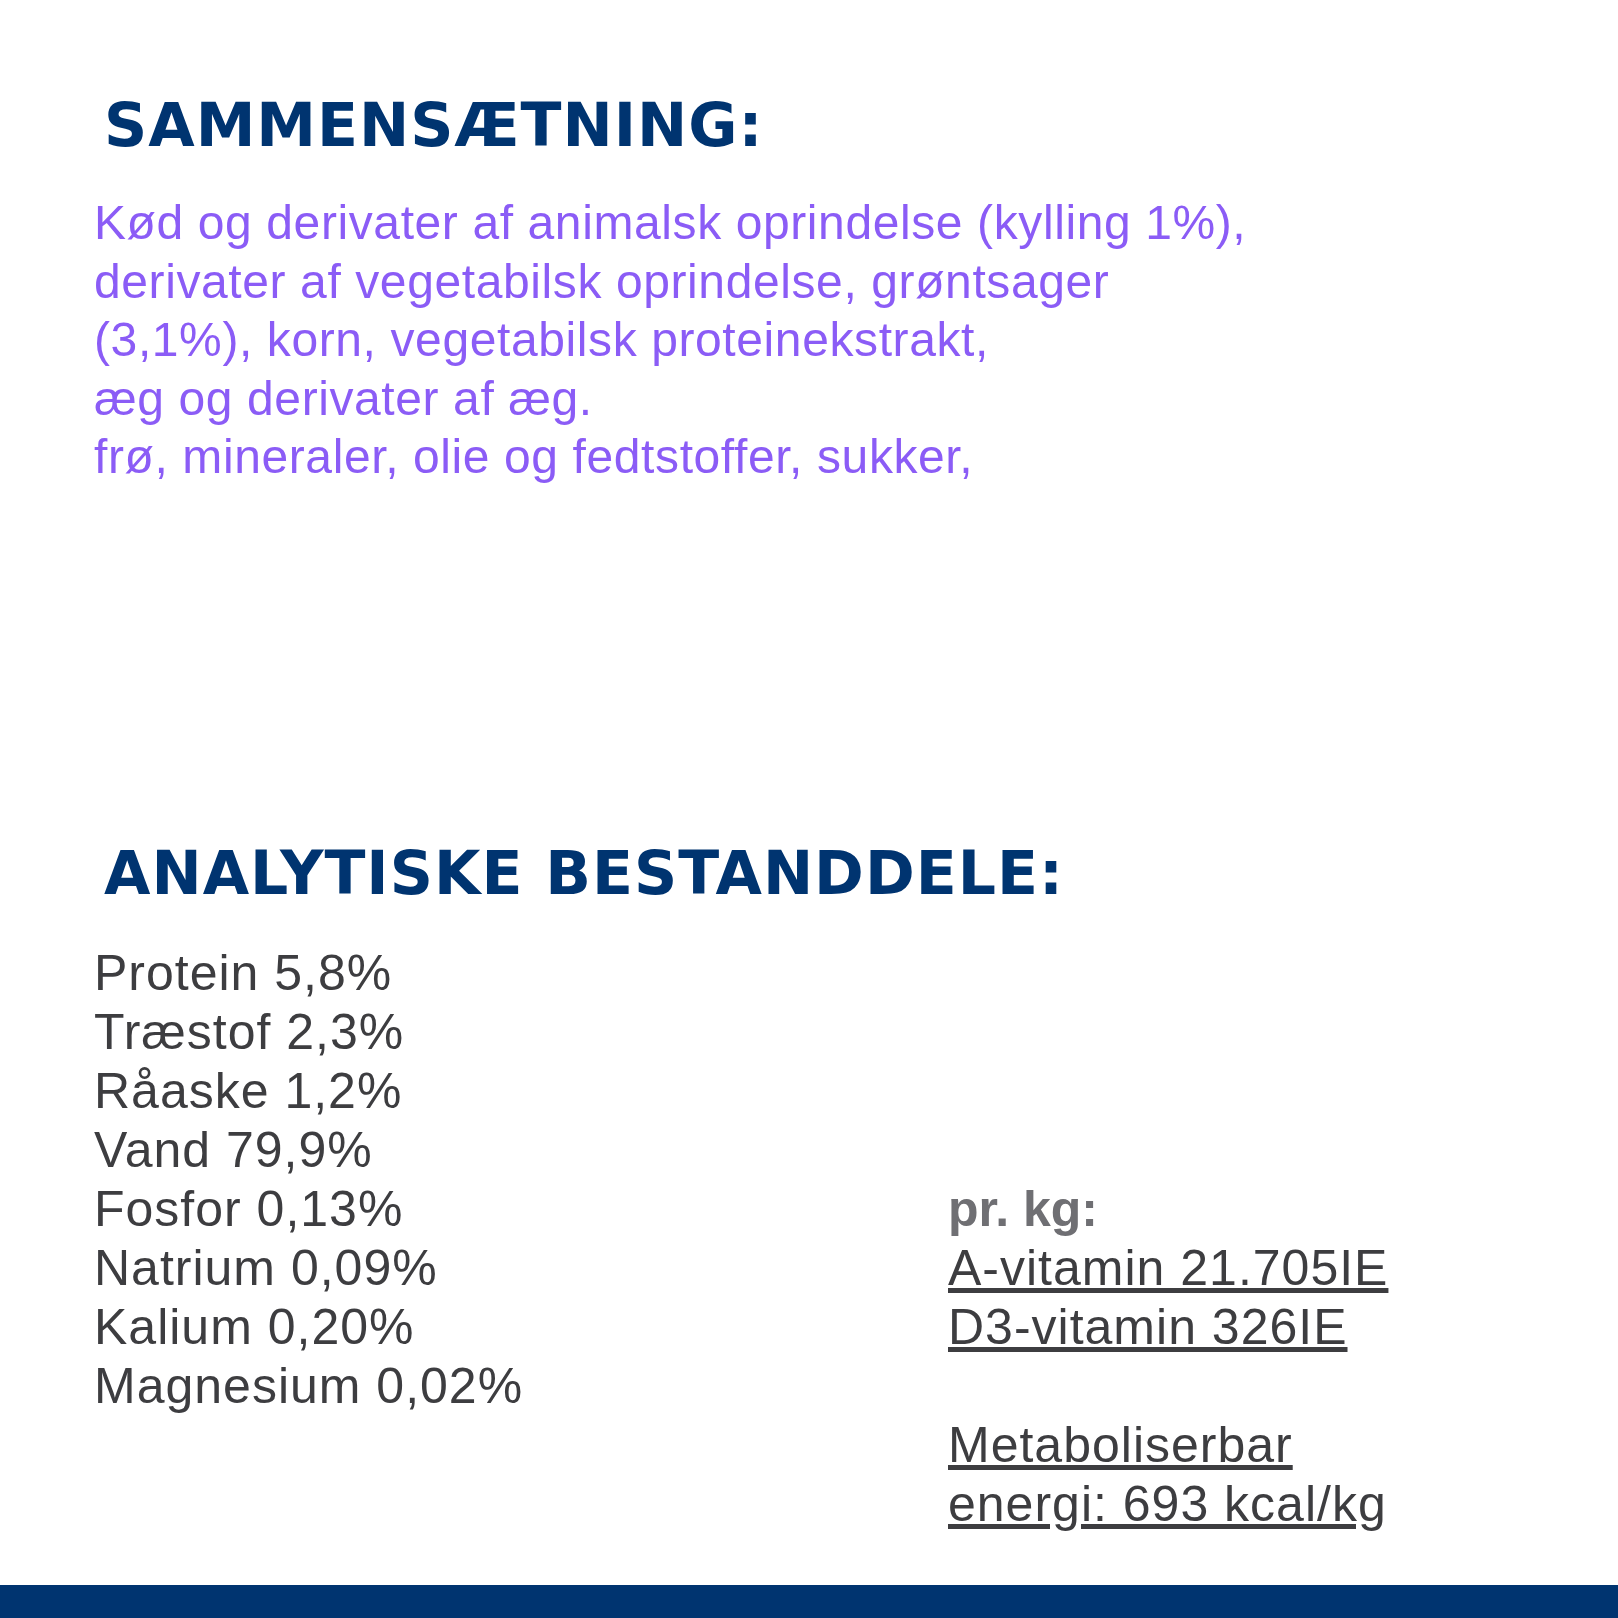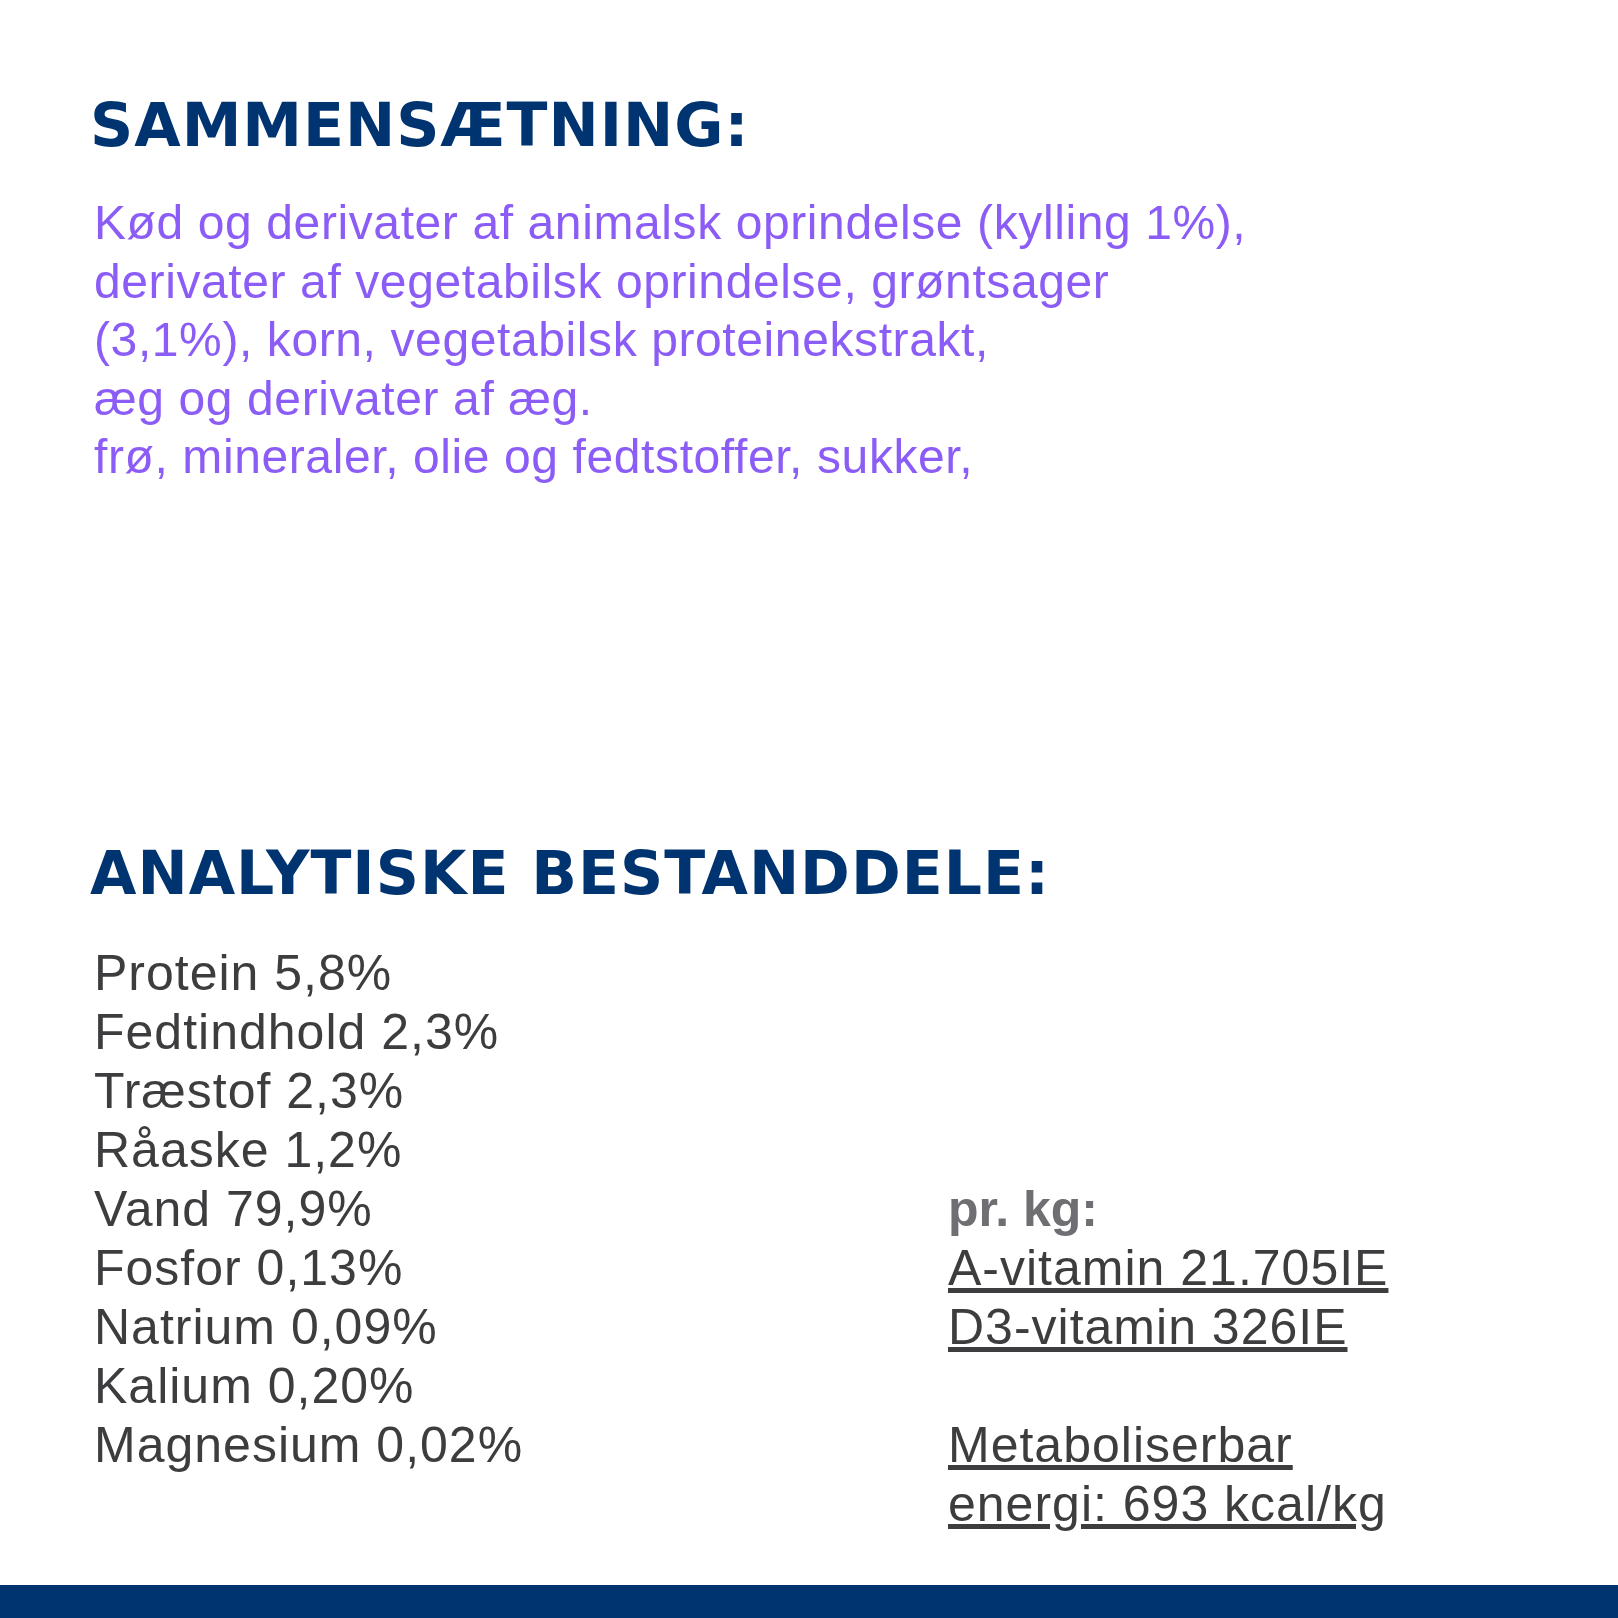--- a/index.html
+++ b/index.html
@@ -3,21 +3,21 @@
 <meta charset="utf-8">
 <style>
   html, body { margin: 0; padding: 0; }
   body {
     width: 1618px; height: 1618px; position: relative; overflow: hidden;
     background: #ffffff;
     font-family: "Liberation Sans", "DejaVu Sans", sans-serif;
     color: #3d3d40;
   }
   .heading {
-    position: absolute; left: 90px; margin: 0;
+    position: absolute; left: 104px; margin: 0;
     font-family: "DejaVu Sans", "Liberation Sans", sans-serif;
     font-weight: bold; color: #003470;
     font-size: 60px; line-height: 70px; letter-spacing: 1px;
     white-space: nowrap;
   }
   #h1 { top: 90px; }
   #h2 { top: 838px; }
   .composition {
     position: absolute; left: 94px; top: 194px; width: 1520px; margin: 0;
     font-size: 48px; line-height: 58.5px; letter-spacing: 0.6px;
@@ -51,21 +51,20 @@
   <span>derivater af vegetabilsk oprindelse, grøntsager</span>
   <span>(3,1%), korn, vegetabilsk proteinekstrakt,</span>
   <span>æg og derivater af æg.</span>
   <span>frø, mineraler, olie og fedtstoffer, sukker,</span>
 </p>
 
 <h2 id="h2" class="heading">ANALYTISKE BESTANDDELE:</h2>
 
 <ul class="analytics">
   <li>Protein 5,8%</li>
-  <li>Fedtindhold 2,3%</li>
   <li>Træstof 2,3%</li>
   <li>Råaske 1,2%</li>
   <li>Vand 79,9%</li>
   <li>Fosfor 0,13%</li>
   <li>Natrium 0,09%</li>
   <li>Kalium 0,20%</li>
   <li>Magnesium 0,02%</li>
 </ul>
 
 <div class="perkg">

